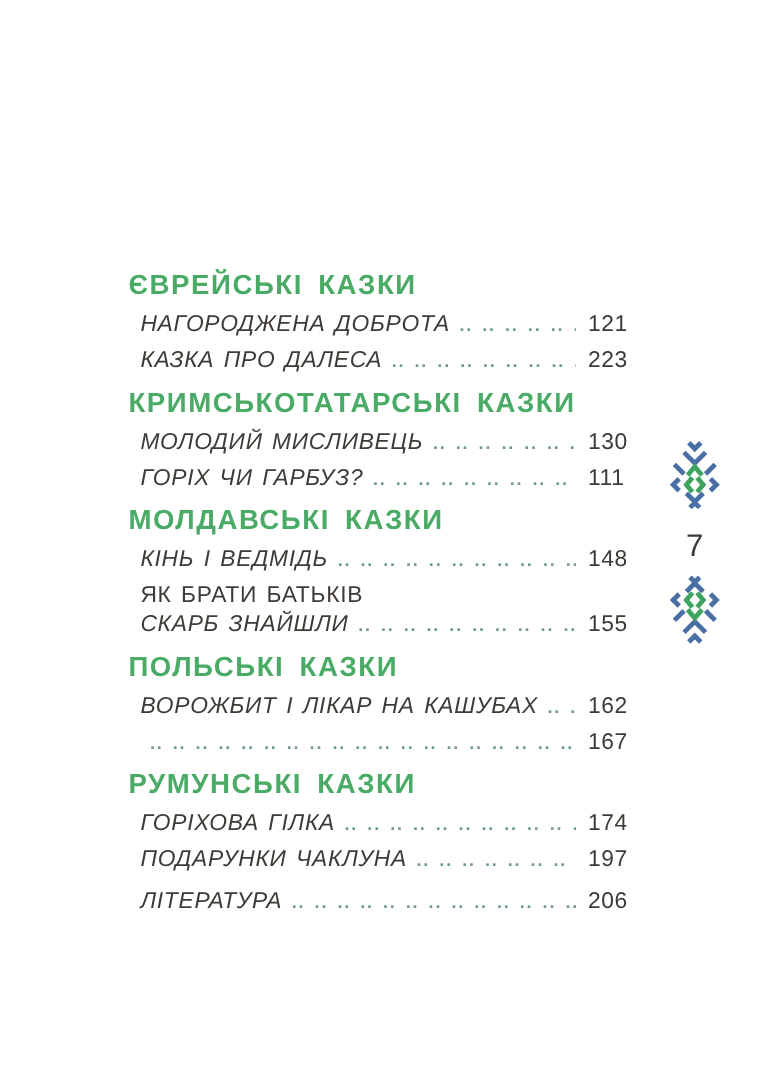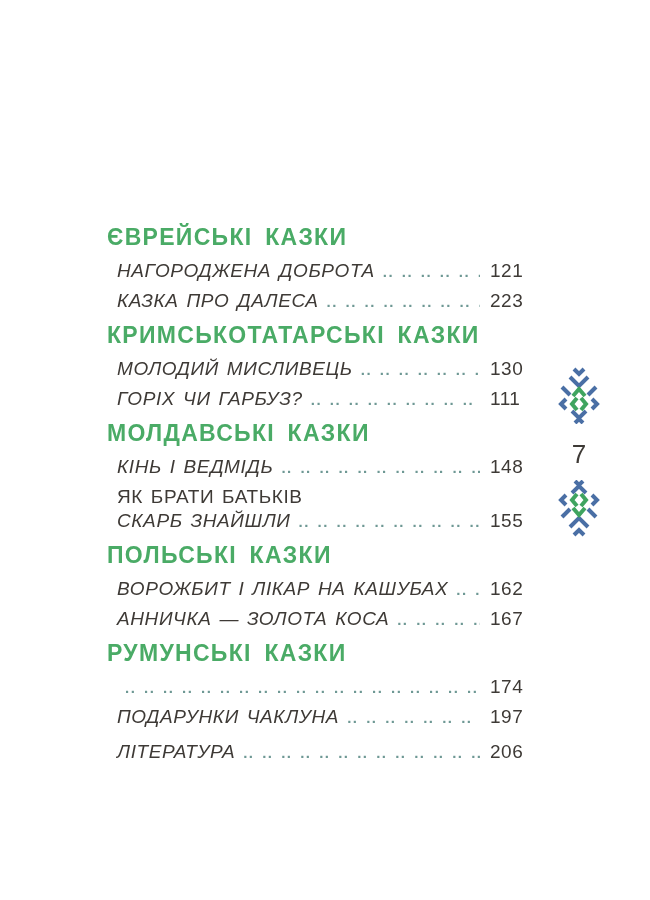--- a/index.html
+++ b/index.html
@@ -120,32 +120,32 @@
         <div class="entries">
           <div class="entry">
             <div class="entry-row">
               <span class="entry-title">ВОРОЖБИТ І ЛІКАР НА КАШУБАХ</span>
               <span class="dots">.. .. .. .. .. .. .. .. .. .. .. .. .. .. .. .. .. .. .. .. .. .. .. .. .. .. .. .. .. .. .. .. .. .. .. .. .. .. .. ..</span>
               <span class="entry-page">162</span>
             </div>
           </div>
           <div class="entry">
             <div class="entry-row">
-              <span class="entry-title">АННИЧКА — ЗОЛОТА КОСА</span>
               <span class="dots">.. .. .. .. .. .. .. .. .. .. .. .. .. .. .. .. .. .. .. .. .. .. .. .. .. .. .. .. .. .. .. .. .. .. .. .. .. .. .. ..</span>
               <span class="entry-page">167</span>
             </div>
           </div>
         </div>
       </section>
       <section class="toc-section">
         <h2 class="section-title">РУМУНСЬКІ КАЗКИ</h2>
         <div class="entries">
           <div class="entry">
             <div class="entry-row">
+              <span class="entry-title">ГОРІХОВА ГІЛКА</span>
               <span class="dots">.. .. .. .. .. .. .. .. .. .. .. .. .. .. .. .. .. .. .. .. .. .. .. .. .. .. .. .. .. .. .. .. .. .. .. .. .. .. .. ..</span>
               <span class="entry-page">174</span>
             </div>
           </div>
           <div class="entry">
             <div class="entry-row">
               <span class="entry-title">ПОДАРУНКИ ЧАКЛУНА</span>
               <span class="dots">.. .. .. .. .. .. .. .. .. .. .. .. .. .. .. .. .. .. .. .. .. .. .. .. .. .. .. .. .. .. .. .. .. .. .. .. .. .. .. ..</span>
               <span class="entry-page">197</span>
             </div>

